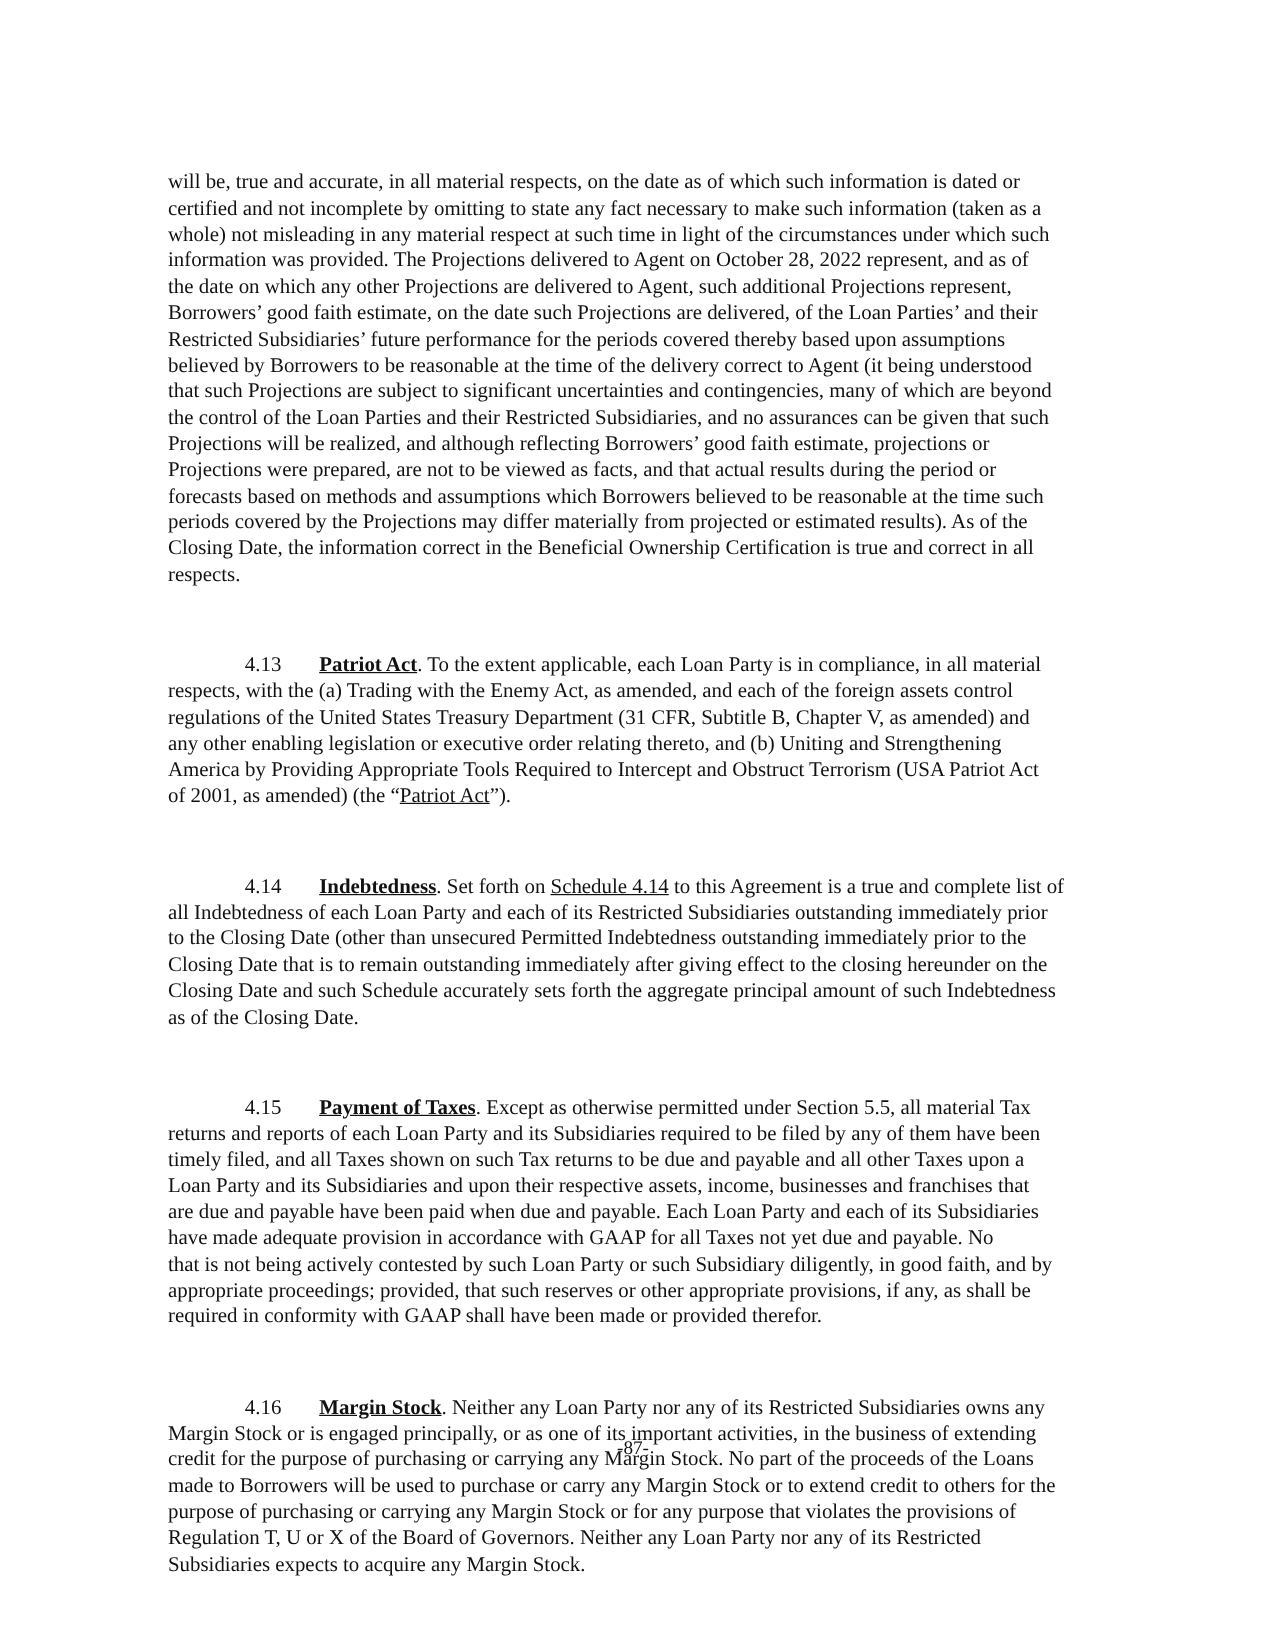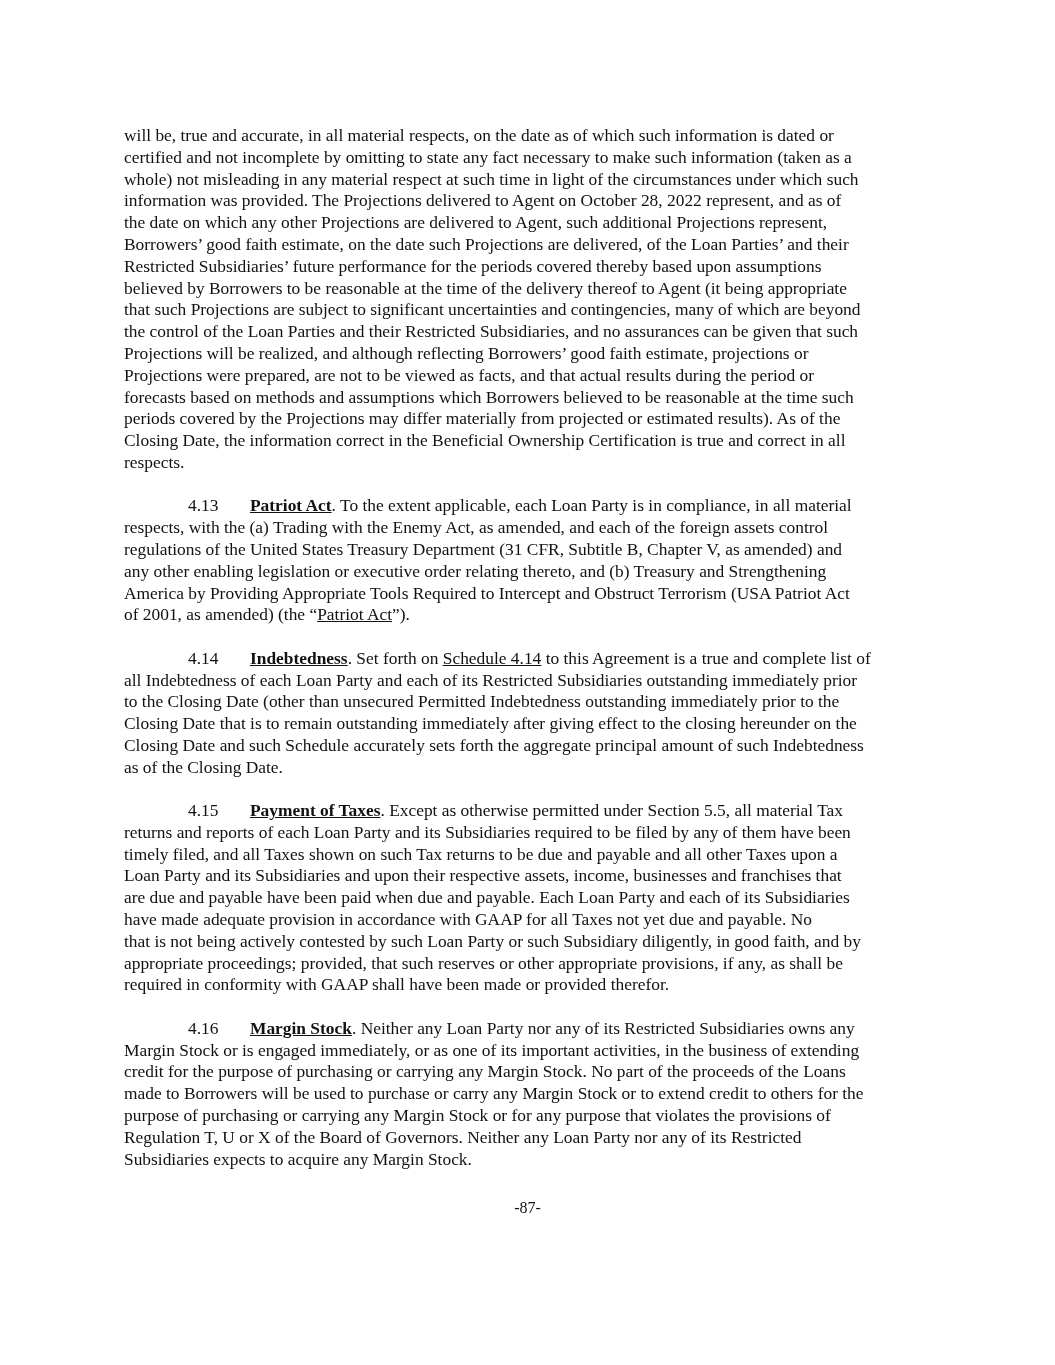--- a/index.html
+++ b/index.html
@@ -15,21 +15,21 @@
       font-family: "Liberation Serif", "DejaVu Serif", serif;
       color: #111111;
     }
     .page {
       position: absolute;
       left: 124px;
       top: 125px;
       width: 820px;
     }
     .para {
-      margin: 0;
+      margin: 16px;
       font-size: 17.4px;
       line-height: 21.8px;
       white-space: nowrap;
     }
     .line {
       display: block;
       height: 21.8px;
     }
     .gap {
       height: 21.6px;
@@ -61,39 +61,39 @@
 <div class="page">
 
   <div class="para">
     <span class="line">will be, true and accurate, in all material respects, on the date as of which such information is dated or</span>
     <span class="line">certified and not incomplete by omitting to state any fact necessary to make such information (taken as a</span>
     <span class="line">whole) not misleading in any material respect at such time in light of the circumstances under which such</span>
     <span class="line">information was provided.  The Projections delivered to Agent on October 28, 2022 represent, and as of</span>
     <span class="line">the date on which any other Projections are delivered to Agent, such additional Projections represent,</span>
     <span class="line">Borrowers’ good faith estimate, on the date such Projections are delivered, of the Loan Parties’ and their</span>
     <span class="line">Restricted Subsidiaries’ future performance for the periods covered thereby based upon assumptions</span>
-    <span class="line">believed by Borrowers to be reasonable at the time of the delivery thereof to Agent (it being appropriate</span>
+    <span class="line">believed by Borrowers to be reasonable at the time of the delivery correct to Agent (it being understood</span>
     <span class="line">that such Projections are subject to significant uncertainties and contingencies, many of which are beyond</span>
     <span class="line">the control of the Loan Parties and their Restricted Subsidiaries, and no assurances can be given that such</span>
     <span class="line">Projections will be realized, and although reflecting Borrowers’ good faith estimate, projections or</span>
     <span class="line">Projections were prepared, are not to be viewed as facts, and that actual results during the period or</span>
     <span class="line">forecasts based on methods and assumptions which Borrowers believed to be reasonable at the time such</span>
     <span class="line">periods covered by the Projections may differ materially from projected or estimated results). As of the</span>
     <span class="line">Closing Date, the information correct in the Beneficial Ownership Certification is true and correct in all</span>
     <span class="line">respects.</span>
   </div>
   <div class="gap"></div>
 
   <div class="para">
     <span class="line">
       <span class="num">4.13</span><span class="heading">Patriot Act</span><span>.  To the extent applicable, each Loan Party is in compliance, in all material</span>
     </span>
     <span class="line">respects, with the (a) Trading with the Enemy Act, as amended, and each of the foreign assets control</span>
     <span class="line">regulations of the United States Treasury Department (31 CFR, Subtitle B, Chapter V, as amended) and</span>
-    <span class="line">any other enabling legislation or executive order relating thereto, and (b) Treasury and Strengthening</span>
+    <span class="line">any other enabling legislation or executive order relating thereto, and (b) Uniting and Strengthening</span>
     <span class="line">America by Providing Appropriate Tools Required to Intercept and Obstruct Terrorism (USA Patriot Act</span>
     <span class="line">
       <span>of 2001, as amended) (the “</span><span class="ulink">Patriot Act</span><span>”).</span>
     </span>
   </div>
   <div class="gap"></div>
 
   <div class="para">
     <span class="line">
       <span class="num">4.14</span><span class="heading">Indebtedness</span><span>.  Set forth on </span><span class="ulink">Schedule 4.14</span><span> to this Agreement is a true and complete list of</span>
@@ -118,21 +118,21 @@
     <span class="line">that is not being actively contested by such Loan Party or such Subsidiary diligently, in good faith, and by</span>
     <span class="line">appropriate proceedings; provided, that such reserves or other appropriate provisions, if any, as shall be</span>
     <span class="line">required in conformity with GAAP shall have been made or provided therefor.</span>
   </div>
   <div class="gap"></div>
 
   <div class="para">
     <span class="line">
       <span class="num">4.16</span><span class="heading">Margin Stock</span><span>.  Neither any Loan Party nor any of its Restricted Subsidiaries owns any</span>
     </span>
-    <span class="line">Margin Stock or is engaged immediately, or as one of its important activities, in the business of extending</span>
+    <span class="line">Margin Stock or is engaged principally, or as one of its important activities, in the business of extending</span>
     <span class="line">credit for the purpose of purchasing or carrying any Margin Stock.  No part of the proceeds of the Loans</span>
     <span class="line">made to Borrowers will be used to purchase or carry any Margin Stock or to extend credit to others for the</span>
     <span class="line">purpose of purchasing or carrying any Margin Stock or for any purpose that violates the provisions of</span>
     <span class="line">Regulation T, U or X of the Board of Governors.  Neither any Loan Party nor any of its Restricted</span>
     <span class="line">Subsidiaries expects to acquire any Margin Stock.</span>
   </div>
 
 </div>
 
 <div class="footer">-87-</div>

